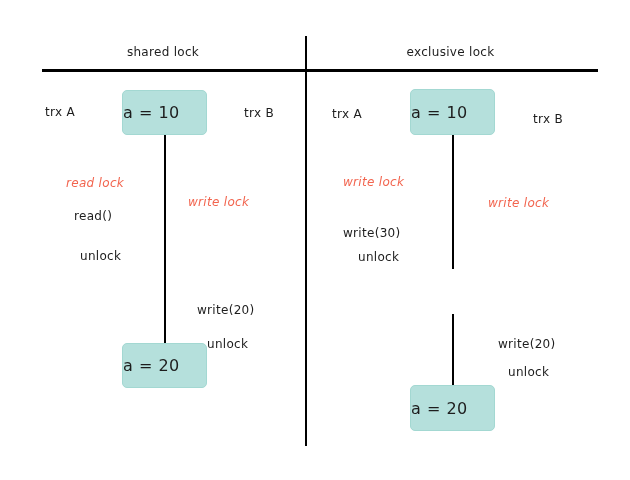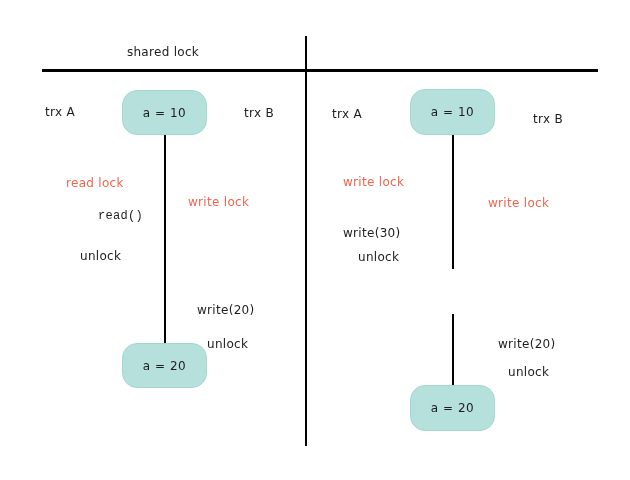--- a/index.html
+++ b/index.html
@@ -26,55 +26,56 @@
     letter-spacing: 0.3px;
     white-space: nowrap;
     line-height: 1;
   }
   .title {
     text-align: center;
     font-size: 12px;
   }
   .red {
     color: var(--lock-label, #f2654f);
+    font-style: italic;
   }
   .node {
     position: absolute;
     background: var(--box-fill, #b5e0dc);
     border: 1px solid var(--box-edge, #a3d8d2);
-    border-radius: 15px;
+    border-radius: 5px;
     display: flex;
     align-items: center;
-    justify-content: center;
-    font-size: 12px;
+    font-size: 16px;
     letter-spacing: 0.5px;
     box-sizing: border-box;
   }
 </style>
 </head>
 <body>
 
 <div class="canvas">
 
   <div class="rule" style="left:42px; top:69px; width:556px; height:3px;"></div>
   <div class="rule" style="left:305px; top:36px; width:2px; height:410px;"></div>
 
   <div class="lbl title" style="left:103px; top:46px; width:120px;">shared lock</div>
+  <div class="lbl title" style="left:383px; top:46px; width:135px;">exclusive lock</div>
 
   <div class="rule" style="left:164px; top:134px; width:2px; height:210px;"></div>
 
   <div class="lbl" style="left:45px; top:106px;">trx A</div>
   <div class="lbl" style="left:244px; top:107px;">trx B</div>
 
   <div class="node" style="left:122px; top:90px; width:85px; height:45px;">
     <span>a = 10</span>
   </div>
 
   <div class="lbl red" style="left:66px; top:177px;">read lock</div>
-  <div class="lbl" style="left:98px; top:210px;font-family:Liberation Mono, monospace;">read()</div>
+  <div class="lbl" style="left:74px; top:210px;">read()</div>
   <div class="lbl" style="left:80px; top:250px;">unlock</div>
 
   <div class="lbl red" style="left:188px; top:196px;">write lock</div>
   <div class="lbl" style="left:197px; top:304px;">write(20)</div>
   <div class="lbl" style="left:207px; top:338px;">unlock</div>
 
   <div class="node" style="left:122px; top:343px; width:85px; height:45px;">
     <span>a = 20</span>
   </div>
 

